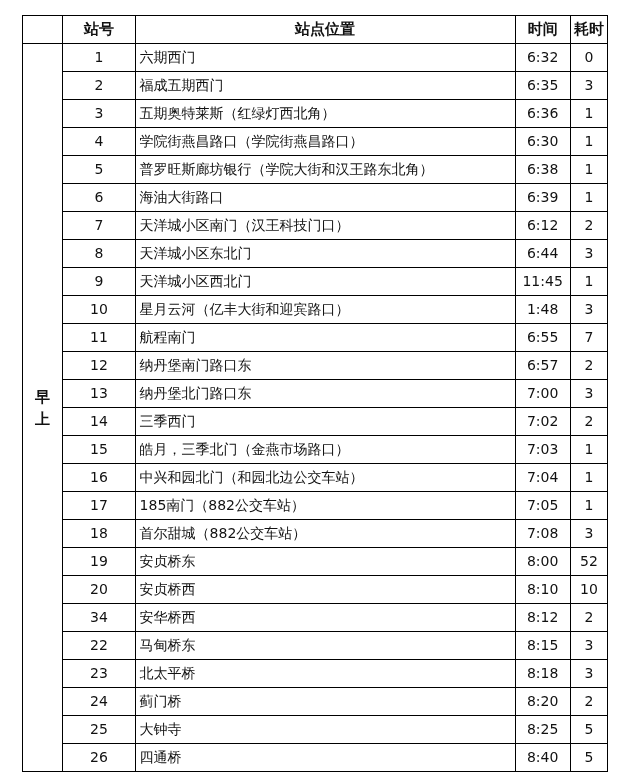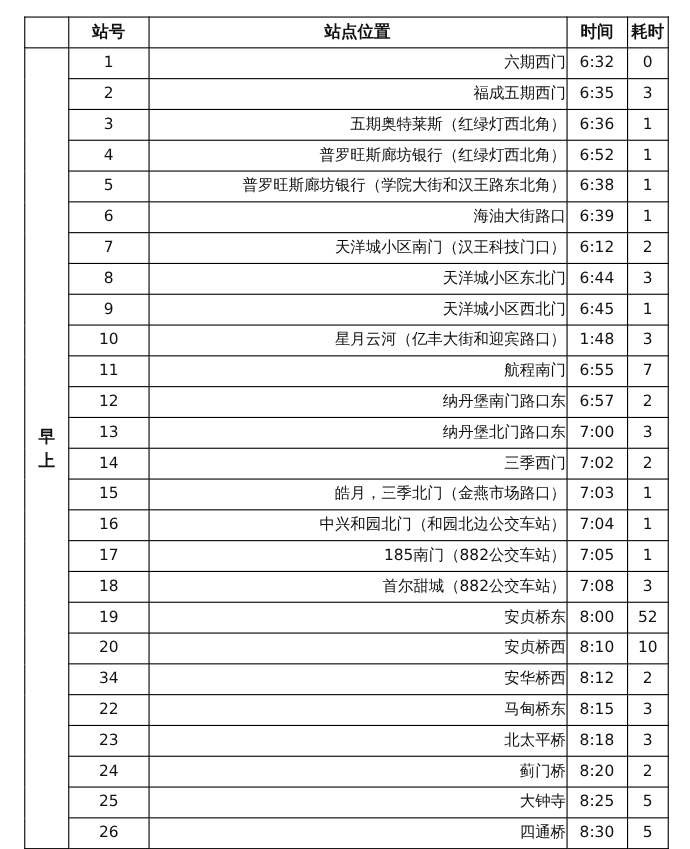--- a/index.html
+++ b/index.html
@@ -36,21 +36,21 @@
       font-weight: bold;
       font-size: 15px;
       text-align: center;
     }
     .col-period { width: 40px; }
     .col-no { width: 72px; }
     .col-loc { width: 378px; }
     .col-time { width: 55px; }
     .col-dur { width: 37px; }
     td.c { text-align: center; }
-    td.loc { text-align: right; padding-left: 4px; }
+    td.loc { text-align: left; padding-left: 4px; }
     td.period {
       text-align: center;
       vertical-align: middle;
       font-weight: bold;
       font-size: 15px;
       line-height: 22px;
       white-space: normal;
     }
     td.period span {
       display: block;
@@ -94,22 +94,22 @@
         <td class="c">3</td>
       </tr>
       <tr>
         <td class="c">3</td>
         <td class="loc">五期奥特莱斯（红绿灯西北角）</td>
         <td class="c">6:36</td>
         <td class="c">1</td>
       </tr>
       <tr>
         <td class="c">4</td>
-        <td class="loc">普罗旺斯廊坊银行（红绿灯西北角）</td>
-        <td class="c">6:52</td>
+        <td class="loc">学院街燕昌路口（学院街燕昌路口）</td>
+        <td class="c">6:30</td>
         <td class="c">1</td>
       </tr>
       <tr>
         <td class="c">5</td>
         <td class="loc">普罗旺斯廊坊银行（学院大街和汉王路东北角）</td>
         <td class="c">6:38</td>
         <td class="c">1</td>
       </tr>
       <tr>
         <td class="c">6</td>
@@ -125,21 +125,21 @@
       </tr>
       <tr>
         <td class="c">8</td>
         <td class="loc">天洋城小区东北门</td>
         <td class="c">6:44</td>
         <td class="c">3</td>
       </tr>
       <tr>
         <td class="c">9</td>
         <td class="loc">天洋城小区西北门</td>
-        <td class="c">6:45</td>
+        <td class="c">11:45</td>
         <td class="c">1</td>
       </tr>
       <tr>
         <td class="c">10</td>
         <td class="loc">星月云河（亿丰大街和迎宾路口）</td>
         <td class="c">1:48</td>
         <td class="c">3</td>
       </tr>
       <tr>
         <td class="c">11</td>
@@ -227,17 +227,17 @@
       </tr>
       <tr>
         <td class="c">25</td>
         <td class="loc">大钟寺</td>
         <td class="c">8:25</td>
         <td class="c">5</td>
       </tr>
       <tr>
         <td class="c">26</td>
         <td class="loc">四通桥</td>
-        <td class="c">8:30</td>
+        <td class="c">8:40</td>
         <td class="c">5</td>
       </tr>
     </tbody>
 </table>
 
 </body></html>

